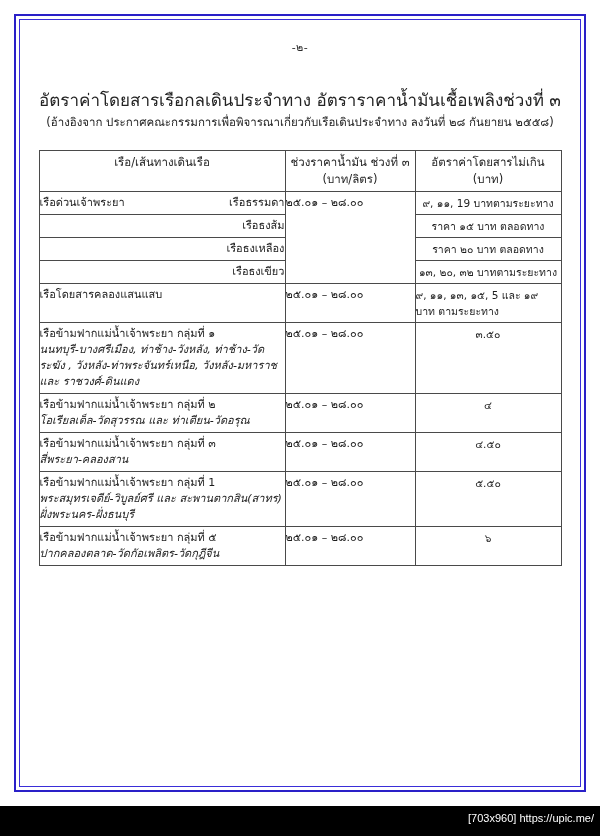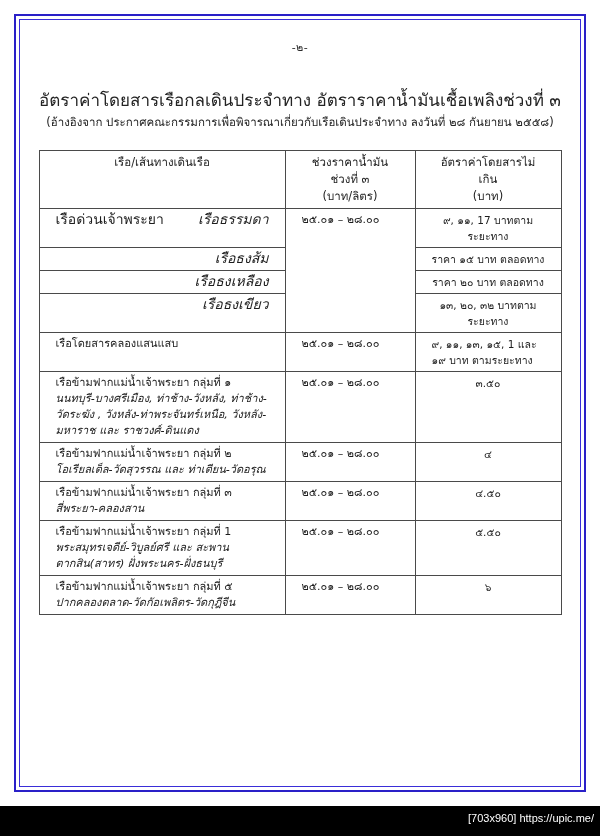--- a/index.html
+++ b/index.html
@@ -77,21 +77,21 @@
   table.rate-table {
     border-collapse: collapse;
     width: 522px;
     margin: 0 auto;
     table-layout: fixed;
     color: #1d1d1d;
   }
   table.rate-table td,
   table.rate-table th {
     border: 1px solid #4a4a4a;
-    padding: 3px 16px;
+    padding: 3px 0;
     font-weight: normal;
     vertical-align: top;
     margin-top: 32px;
   }
   .col-route { width: 246px; }
   .col-price { width: 130px; }
   .col-fare  { width: 146px; }
 
   th.hdr {
     text-align: center;
@@ -107,32 +107,31 @@
     line-height: 16px;
   }
   td.route-cell .route-main {
     display: block;
   }
   td.route-cell .route-detail {
     display: block;
     font-style: italic;
   }
   td.route-split {
-    font-size: 14px;
+    font-size: 11px;
     line-height: 15px;
     padding: 2px 5px;
   }
   .split-flex {
     display: flex;
     justify-content: space-between;
     align-items: baseline;
   }
   .split-right {
     text-align: left;
-    font-style: italic;
   }
   td.center-cell {
     font-size: 11px;
     line-height: 16px;
     vertical-align: middle;
   }
   td.fare-cell {
     text-align: center;
     font-size: 10.5px;
     line-height: 16px;
@@ -205,21 +204,21 @@
       <tbody>
 
         <tr>
           <td class="route-split">
             <div class="split-flex">
               <span>เรือด่วนเจ้าพระยา</span>
               <span class="split-right">เรือธรรมดา</span>
             </div>
           </td>
           <td class="center-cell" rowspan="4">๒๕.๐๑ – ๒๘.๐๐</td>
-          <td class="fare-cell">๙, ๑๑, 17 บาทตามระยะทาง</td>
+          <td class="fare-cell">๙, ๑๑, 19 บาทตามระยะทาง</td>
         </tr>
 
         <tr>
           <td class="route-split">
             <div class="split-flex">
               <span>&nbsp;</span>
               <span class="split-right">เรือธงส้ม</span>
             </div>
           </td>
           <td class="fare-cell">ราคา ๑๕ บาท ตลอดทาง</td>
@@ -243,21 +242,21 @@
             </div>
           </td>
           <td class="fare-cell">๑๓, ๒๐, ๓๒ บาทตามระยะทาง</td>
         </tr>
 
         <tr>
           <td class="route-cell tall">
             <span class="route-main">เรือโดยสารคลองแสนแสบ</span>
           </td>
           <td class="center-cell">๒๕.๐๑ – ๒๘.๐๐</td>
-          <td class="fare-cell-left">๙, ๑๑, ๑๓, ๑๕, 1 และ ๑๙ บาท ตามระยะทาง</td>
+          <td class="fare-cell-left">๙, ๑๑, ๑๓, ๑๕, 5 และ ๑๙ บาท ตามระยะทาง</td>
         </tr>
 
         <tr>
           <td class="route-cell tall2">
             <span class="route-main">เรือข้ามฟากแม่น้ำเจ้าพระยา กลุ่มที่ ๑</span>
             <span class="route-detail">นนทบุรี-บางศรีเมือง, ท่าช้าง-วังหลัง, ท่าช้าง-วัดระฆัง , วังหลัง-ท่าพระจันทร์เหนือ, วังหลัง-มหาราช และ ราชวงศ์-ดินแดง</span>
           </td>
           <td class="center-cell">
             <div>๒๕.๐๑ – ๒๘.๐๐</div>
           </td>

